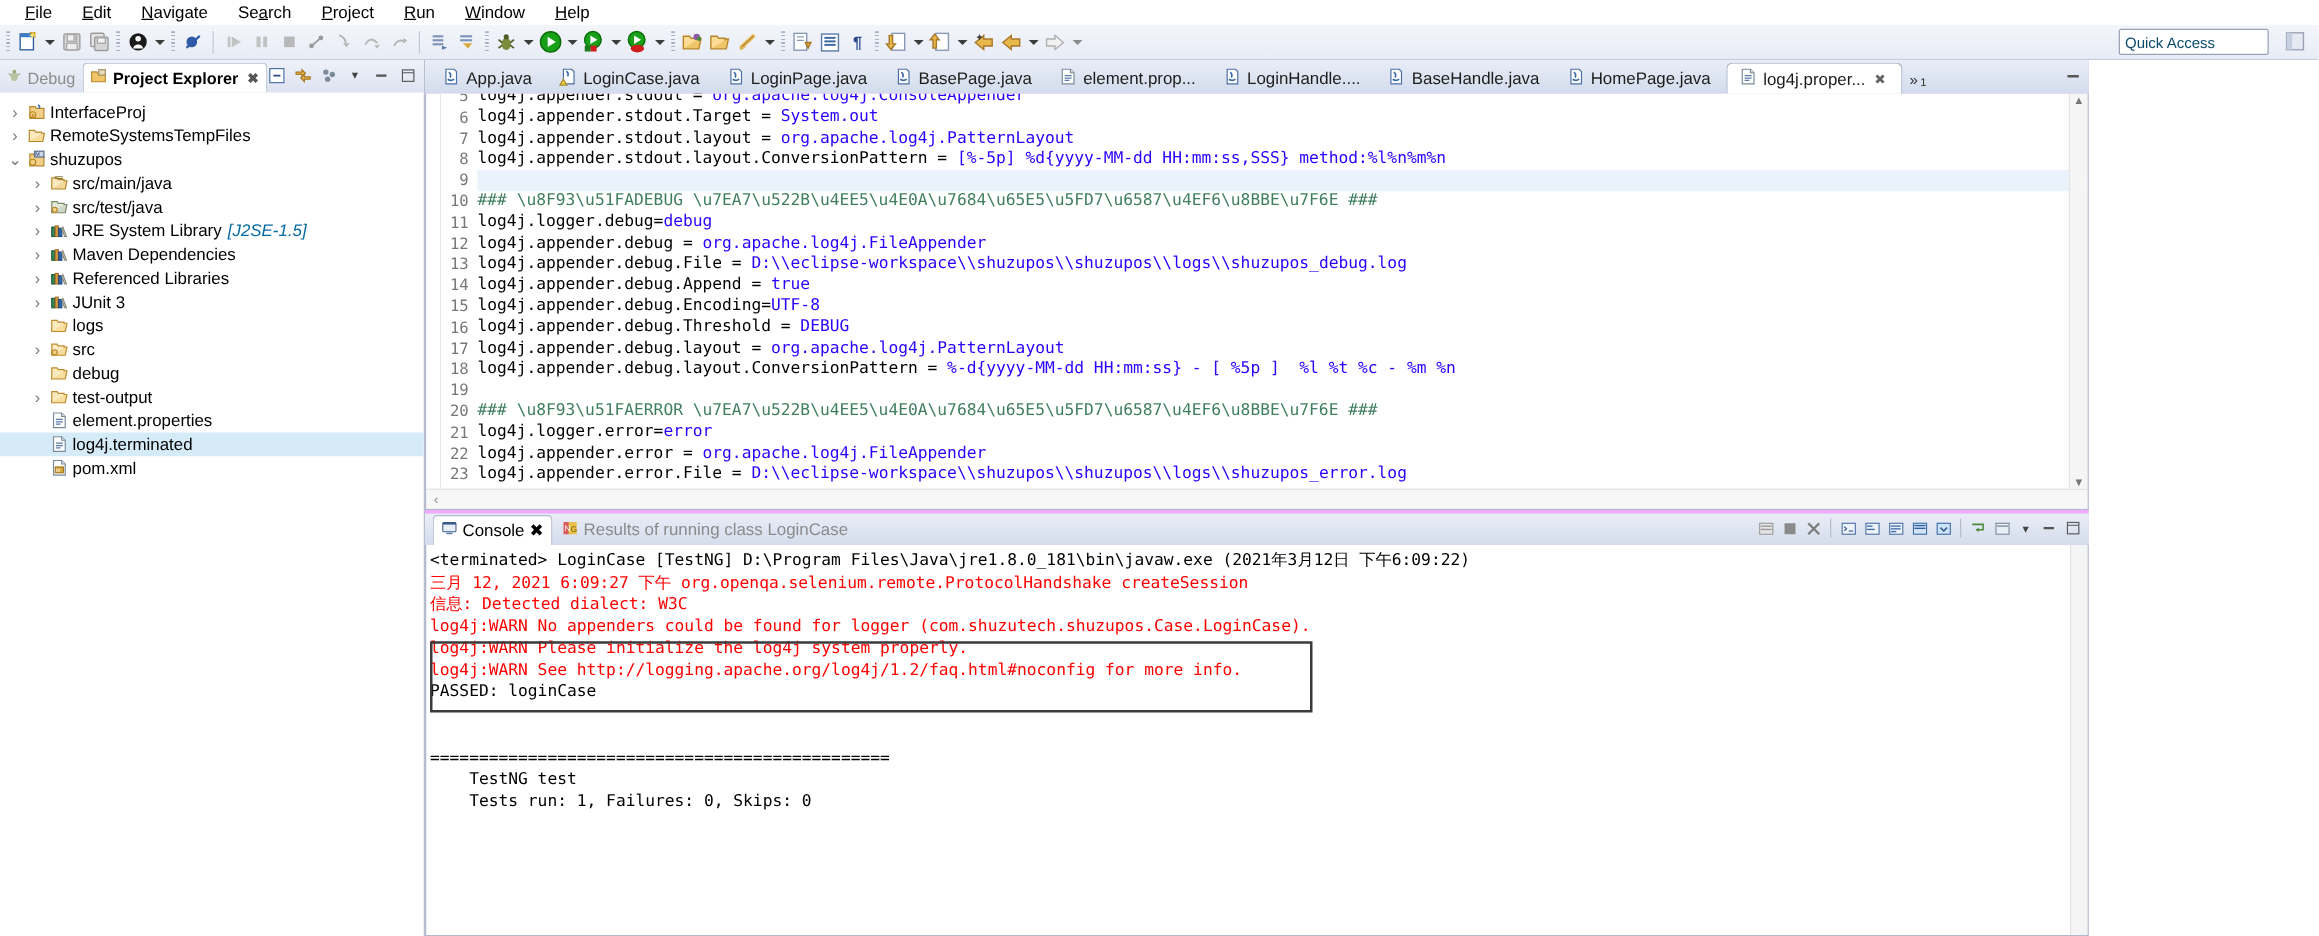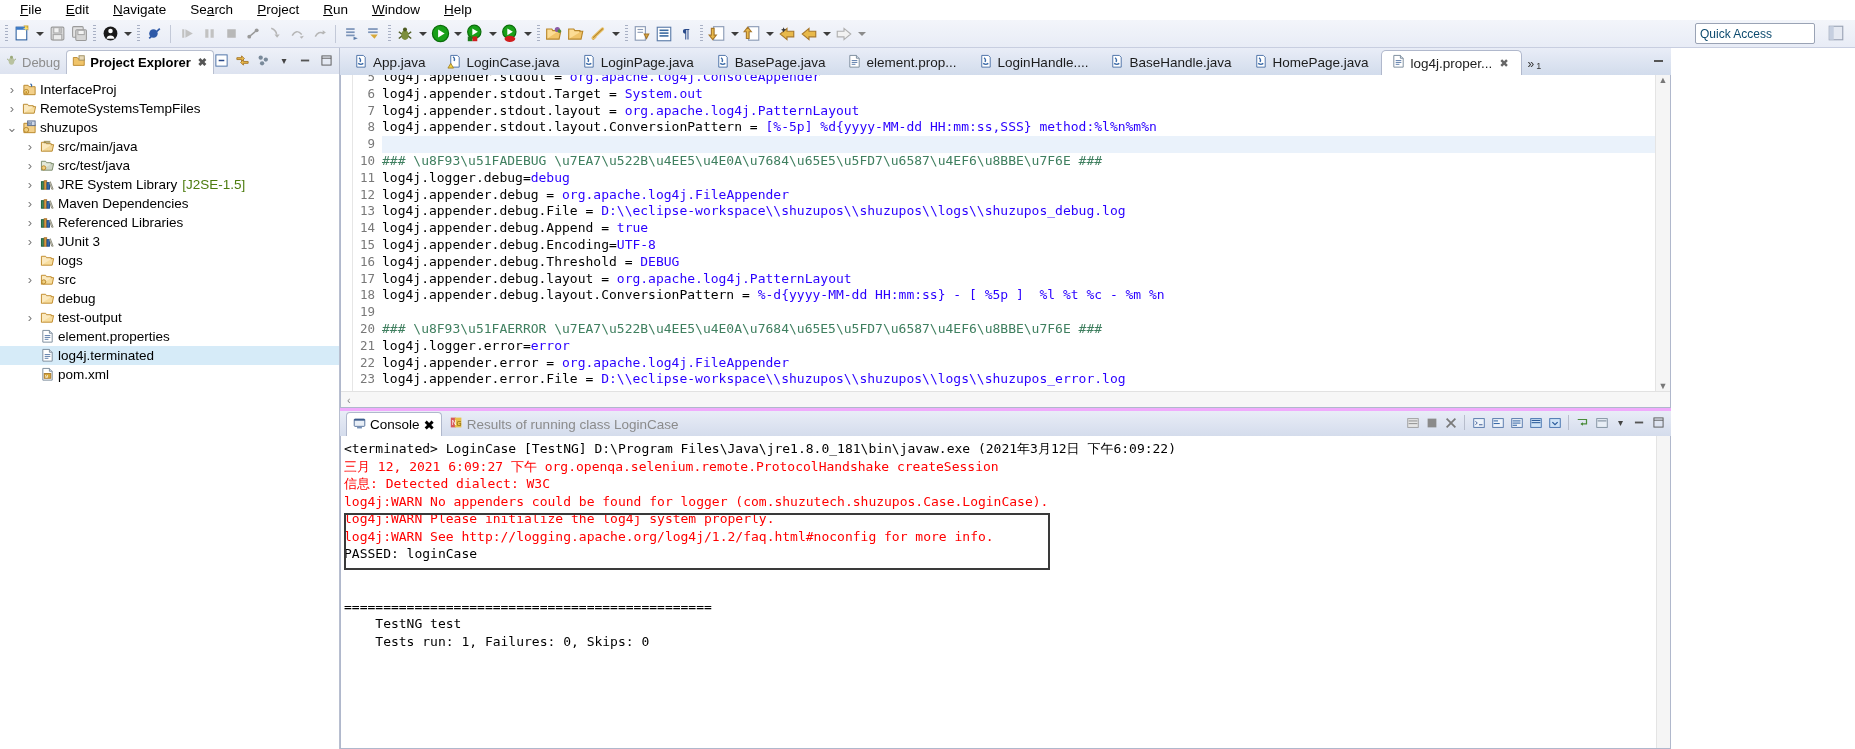--- a/index.html
+++ b/index.html
@@ -143,21 +143,21 @@
     white-space: nowrap;
     cursor: default;
   }
   .tree-row.selected { background: #d6ebf8; }
   .twisty {
     width: 16px; text-align: center; color: #7a7a7a; font-size: 10px;
     flex: 0 0 16px;
   }
   .tree-icon { width: 18px; flex: 0 0 18px; display:flex; align-items:center; justify-content:center; }
   .tree-label { padding-left: 2px; }
-  .tree-sub { color: #4d7c0f; padding-left: 5px; }
+  .tree-sub { color: #0369a1; padding-left: 5px; font-style: italic; }
 
   
   .right-panel {
     flex: 1;
     display: flex;
     flex-direction: column;
     background: #f0abfc;
   }
 
   
@@ -270,21 +270,21 @@
     height: 338px;
     flex: 0 0 338px;
     display: flex;
     flex-direction: column;
     background: #dbe5f1;
     margin-top: 3px;
   }
   .console-tabbar {
     height: 25px;
     display: flex;
-    align-items: flex-end;
+    align-items: center;
     position: relative;
     background: linear-gradient(to bottom, #e9edf7, #d4dcec);
     padding-left: 6px;
     gap: 2px;
   }
   .ctab {
     display: flex; align-items: center; gap: 4px;
     height: 24px; padding: 0 6px;
     font-size: 13.5px;
     cursor: default;

